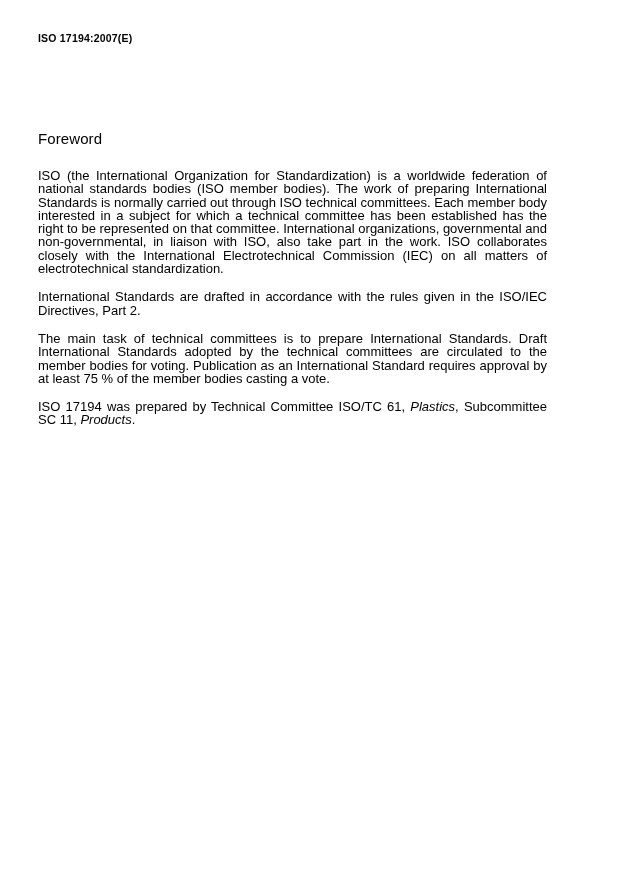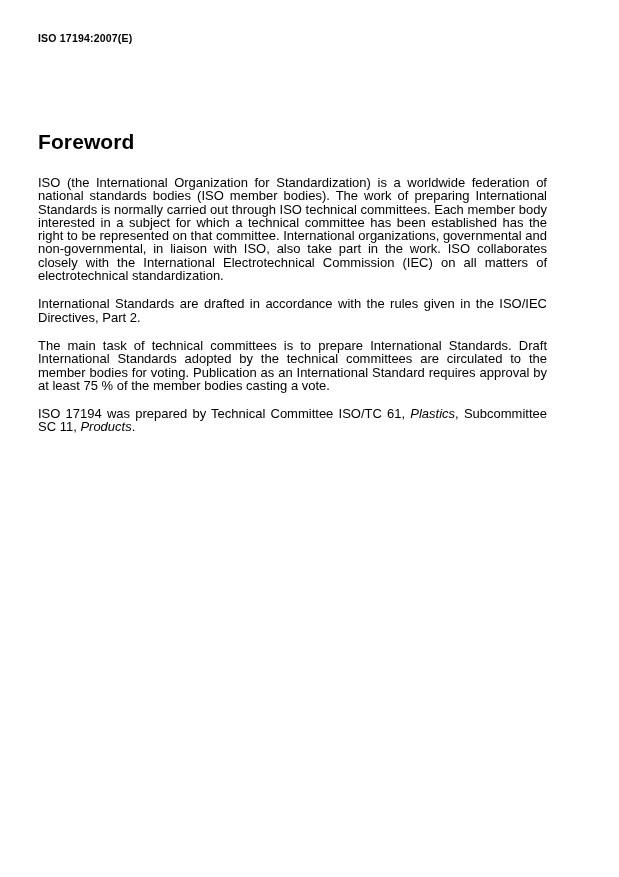--- a/index.html
+++ b/index.html
@@ -27,22 +27,22 @@
     letter-spacing: 0.2px;
   }
   .content {
     position: absolute;
     left: 38px;
     top: 130px;
     width: 509px;
   }
   h1.foreword-title {
     margin: 0 0 22px 0;
-    font-size: 21px;
-    font-weight: bold;
+    font-size: 15px;
+    font-weight: normal;
     letter-spacing: 0.1px;
   }
   p.body-text {
     margin: 0 0 15px 0;
     font-size: 13px;
     line-height: 13.3px;
     text-align: justify;
     text-justify: inter-word;
   }
   p.body-text:last-child {

